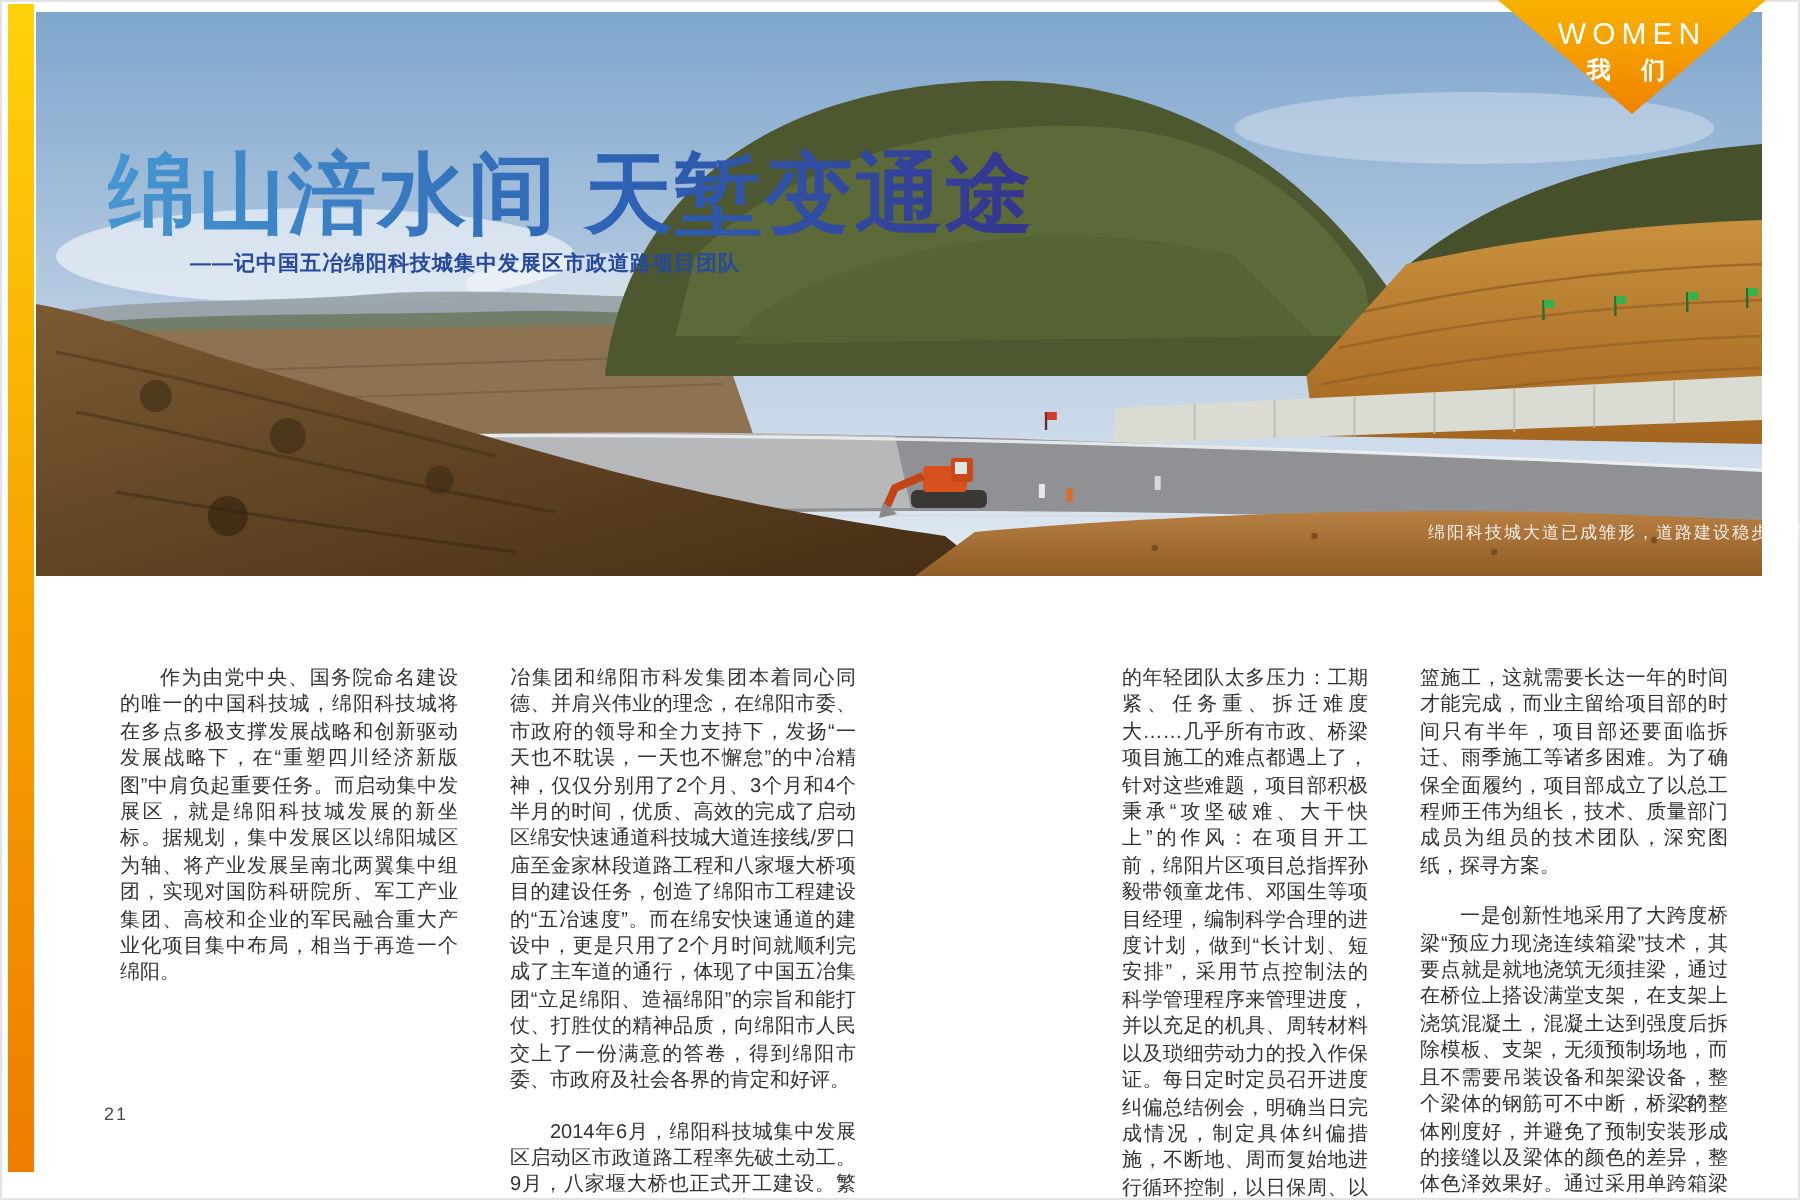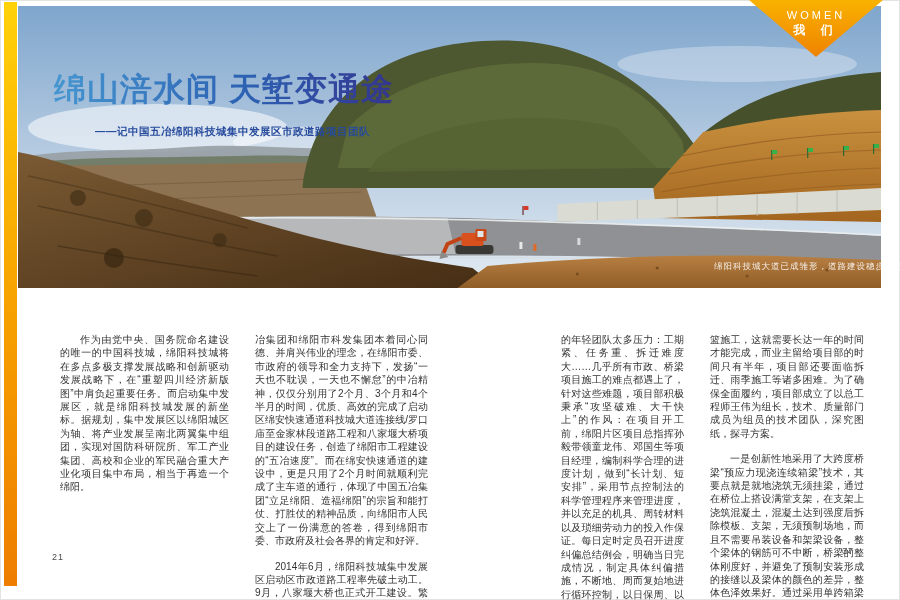--- a/index.html
+++ b/index.html
@@ -13,25 +13,25 @@
     background:linear-gradient(180deg,#FFD20A 0%,#F7A300 50%,#EE7D00 100%);
   }
   .photo{position:absolute;left:18px;top:6px;width:863px;height:282px;}
   .photo svg{width:100%;height:100%;display:block;}
   .corner-tab{
     position:absolute;left:749px;top:0;width:134px;height:57px;
     clip-path:polygon(0 0,100% 0,50% 100%);
     background:linear-gradient(180deg,#F9B200 0%,#EF8200 100%);
     text-align:center;color:#ffffff;
   }
-  .corner-en{margin-top:9px;font-size:11px;letter-spacing:3px;font-weight:400;}
+  .corner-en{margin-top:9px;font-size:15px;letter-spacing:3px;font-weight:400;}
   .corner-zh{font-size:12px;letter-spacing:6px;font-weight:bold;margin-top:1px;}
   .title{
     position:absolute;left:54px;top:68px;
-    font-size:32px;font-weight:bold;letter-spacing:1px;white-space:nowrap;
+    font-size:44px;font-weight:bold;letter-spacing:1px;white-space:nowrap;
     background:linear-gradient(90deg,#4696d0 0%,#2d63b4 55%,#34348f 100%);
     -webkit-background-clip:text;background-clip:text;color:transparent;
   }
   .subtitle{
     position:absolute;left:95px;top:125px;
     font-size:10.5px;font-weight:bold;color:#264A9C;letter-spacing:.5px;white-space:nowrap;
   }
   .caption{
     position:absolute;left:698px;top:261px;width:180px;
     font-size:8.5px;color:rgba(255,255,255,.88);letter-spacing:1px;white-space:nowrap;margin-left:16px;

